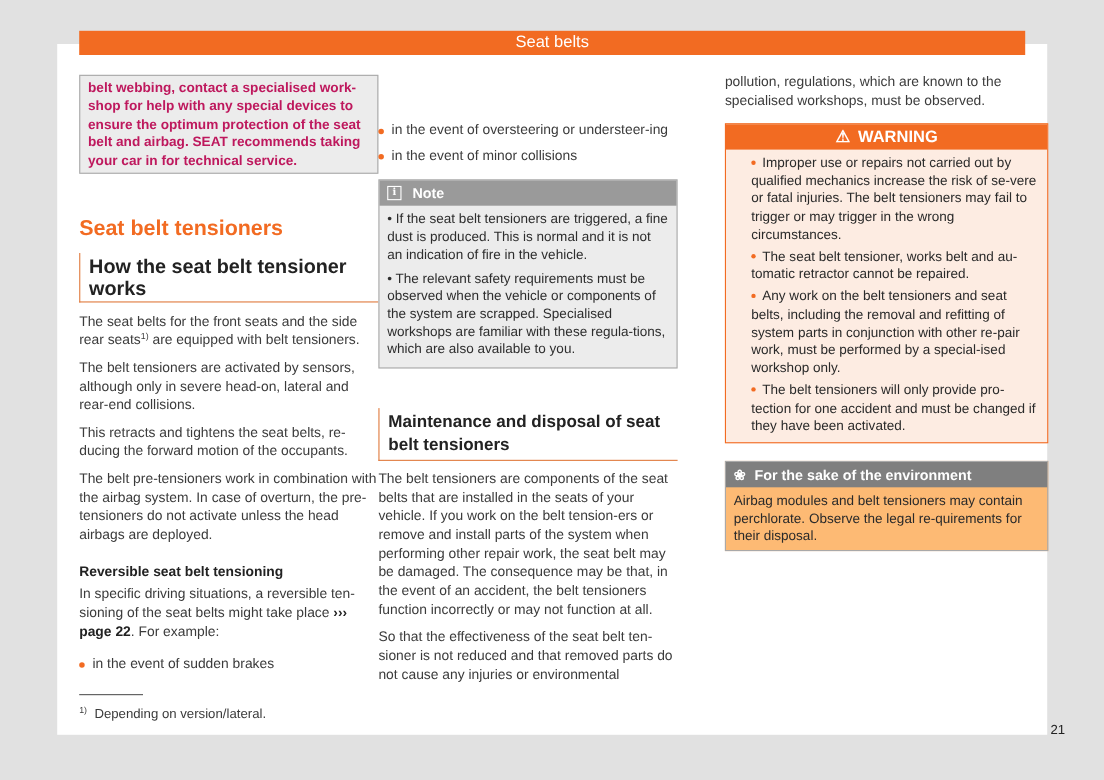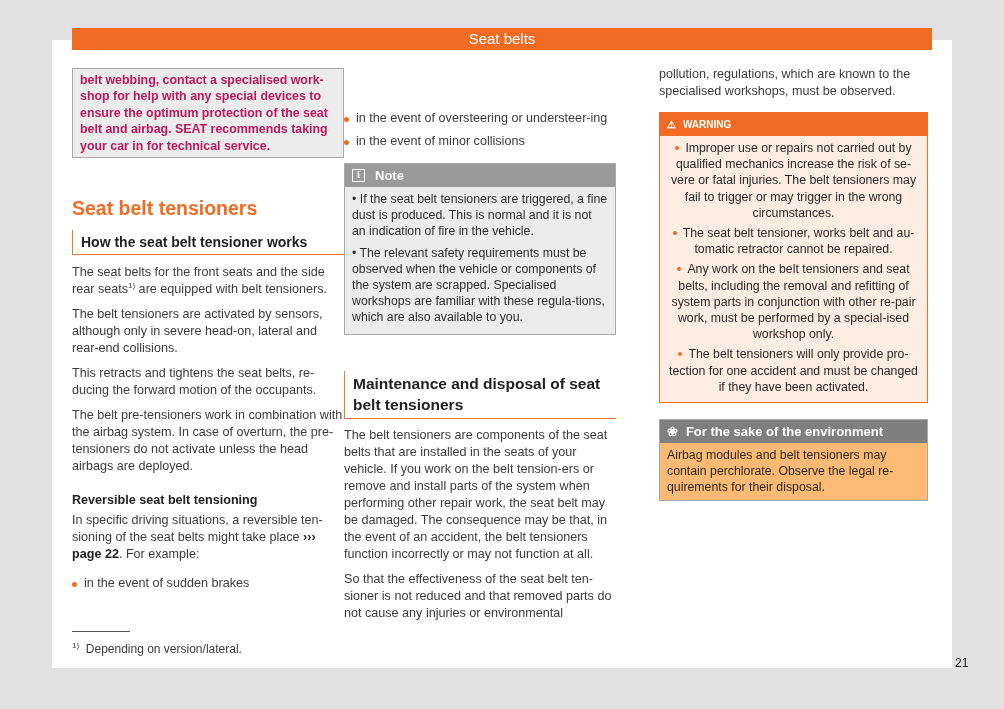--- a/index.html
+++ b/index.html
@@ -8,44 +8,44 @@
     font-family:"DejaVu Sans", sans-serif; color:#3a3a3a;
   }
   .page { position:absolute; left:52px; top:40px; width:900px; height:628px; background:#ffffff; }
   .header-bar {
     position:absolute; left:72px; top:28px; width:860px; height:22px; background:#f26b22;
     color:#fff; font-family:"Liberation Sans", sans-serif; font-size:15px; text-align:center; line-height:22px;
   }
   .col { position:absolute; font-family:"Liberation Sans", sans-serif; font-size:12.6px; line-height:17px; color:#3b3b3b; }
   .col1 { left:72px; top:68px; width:272px; }
   .col2 { left:344px; top:66px; width:272px;margin-top:44px; }
-  .col3 { left:659px; top:66px; width:269px; }
+  .col3 { left:659px; top:66px; width:294px; }
 
   .graybox { background:#ececec; border:1px solid #a9a9a9; padding:3px 7px 3px 7px; font-weight:bold; color:#be185d; font-size:12.4px; line-height:16.4px; }
   .h1 { color:#f26b22; font-size:19.5px; font-weight:bold; margin:38px 0 10px 0; line-height:24px; }
-  .h2 { border-left:1px solid #e07a3d; border-bottom:1px solid #e07a3d; padding:2px 0 2px 8px; font-weight:bold; font-size:14px; color:#222; line-height:20px; margin-bottom:9px; }
+  .h2 { border-left:1px solid #e07a3d; border-bottom:1px solid #e07a3d; padding:2px 0 2px 8px; font-weight:bold; font-size:18px; color:#222; line-height:20px; margin-bottom:9px; }
   p { margin:0 0 8px 0; }
   .subhead { font-weight:bold; color:#222; margin:17px 0 3px 0; }
   .bullet { position:relative; padding-left:12px; margin:0 0 6px 0; }
   .bullet .dot { position:absolute; left:0; top:7px; width:5px; height:5px; border-radius:50%; background:#f26b22; }
   .sup { font-size:8px; vertical-align:super; line-height:0; }
   .ref { font-weight:bold; color:#222; }
 
   .notebox { border:1px solid #a9a9a9; background:#ececec; margin-top:13px; }
   .notebox .hd { background:#9a9a9a; color:#fff; font-weight:bold; font-size:13px; padding:2px 7px; line-height:19px; display:flex; align-items:center; }
   .notebox .bd { padding:4px 7px 3px 7px; font-size:12.3px; line-height:16.2px; color:#2d2d2d; }
   .notebox .bd p { margin:0 0 5px 0; }
   .iicon { display:inline-block; width:11px; height:11px; border:1px solid #fff; font-size:9px; line-height:11px; text-align:center; margin-right:10px; font-family:"DejaVu Serif", serif; }
 
   .h2b { margin-top:36px; border-left:1px solid #e07a3d; border-bottom:1px solid #e07a3d; padding:2px 0 3px 8px; font-weight:bold; font-size:15.5px; line-height:21px; color:#222; margin-bottom:8px; }
 
   .warnbox { border:1px solid #f26b22; background:#fdece2; margin-top:12px; }
-  .warnbox .hd { background:#f26b22; color:#fff; font-weight:bold; font-size:10px; padding:2px 7px; line-height:19px; }
+  .warnbox .hd { background:#f26b22; color:#fff; font-weight:bold; font-size:15px; padding:2px 7px; line-height:19px;text-align:center; }
   .warnbox .bd { padding:4px 7px 3px 7px; font-size:12.3px; line-height:16.2px; color:#2a2a2a; }
-  .warnbox .bd p { margin:0 0 4px 0; position:relative; padding-left:0;text-align:center; }
+  .warnbox .bd p { margin:0 0 4px 16px; position:relative; padding-left:0; }
   .odot { display:inline-block; width:4px; height:4px; border-radius:50%; background:#f26b22; margin:0 6px 2px 0; vertical-align:middle; }
 
   .envbox { border:1px solid #a9a9a9; background:#fdba74; margin-top:16px; }
   .envbox .hd { background:#7f7f7f; color:#fff; font-weight:bold; font-size:13px; padding:2px 7px; line-height:19px; }
   .envbox .bd { padding:4px 7px 4px 7px; font-size:12.3px; line-height:16.2px; color:#2a2a2a; }
 
   .footnote-rule { position:absolute; left:72px; top:631px; width:58px; height:1px; background:#555; }
   .footnote { position:absolute; left:72px; top:642px; font-family:"Liberation Sans", sans-serif; font-size:12px; color:#3b3b3b; }
   .pagenum { position:absolute; left:955px; top:656px; font-family:"Liberation Sans", sans-serif; font-size:12px; color:#222; }
 </style>

